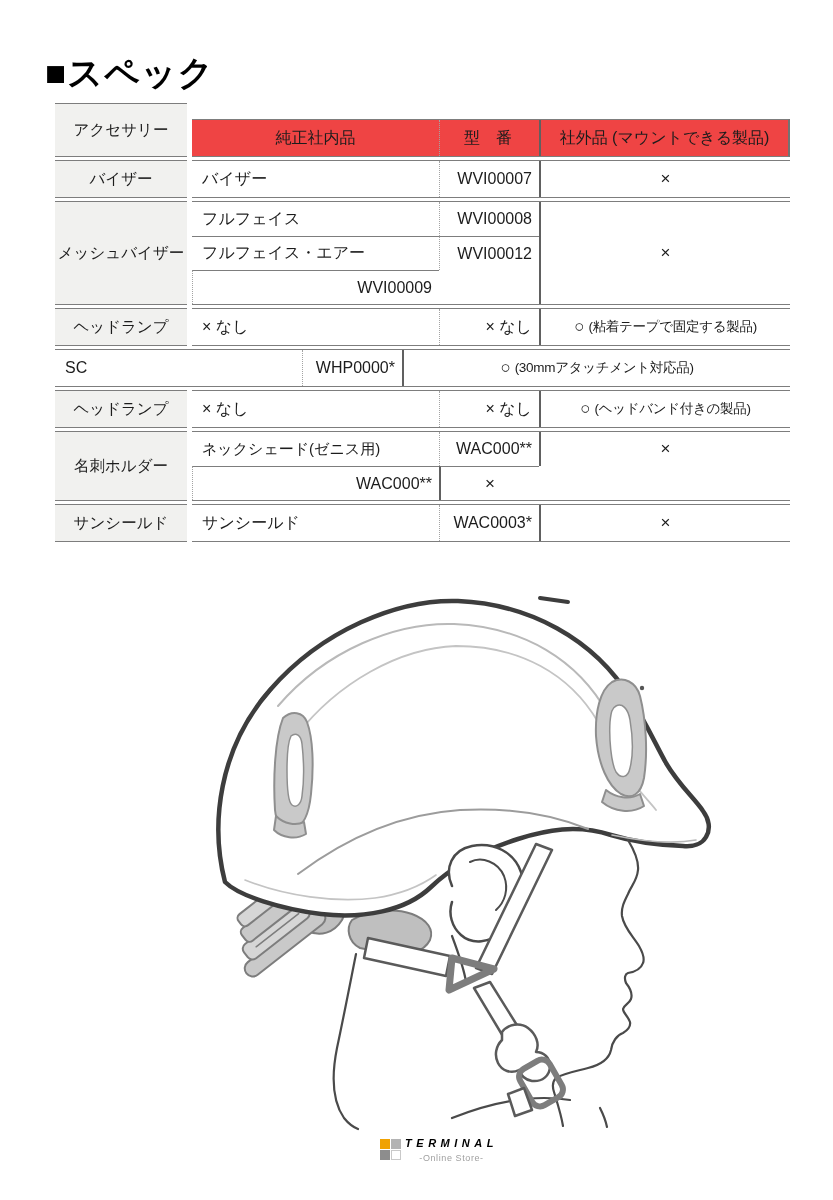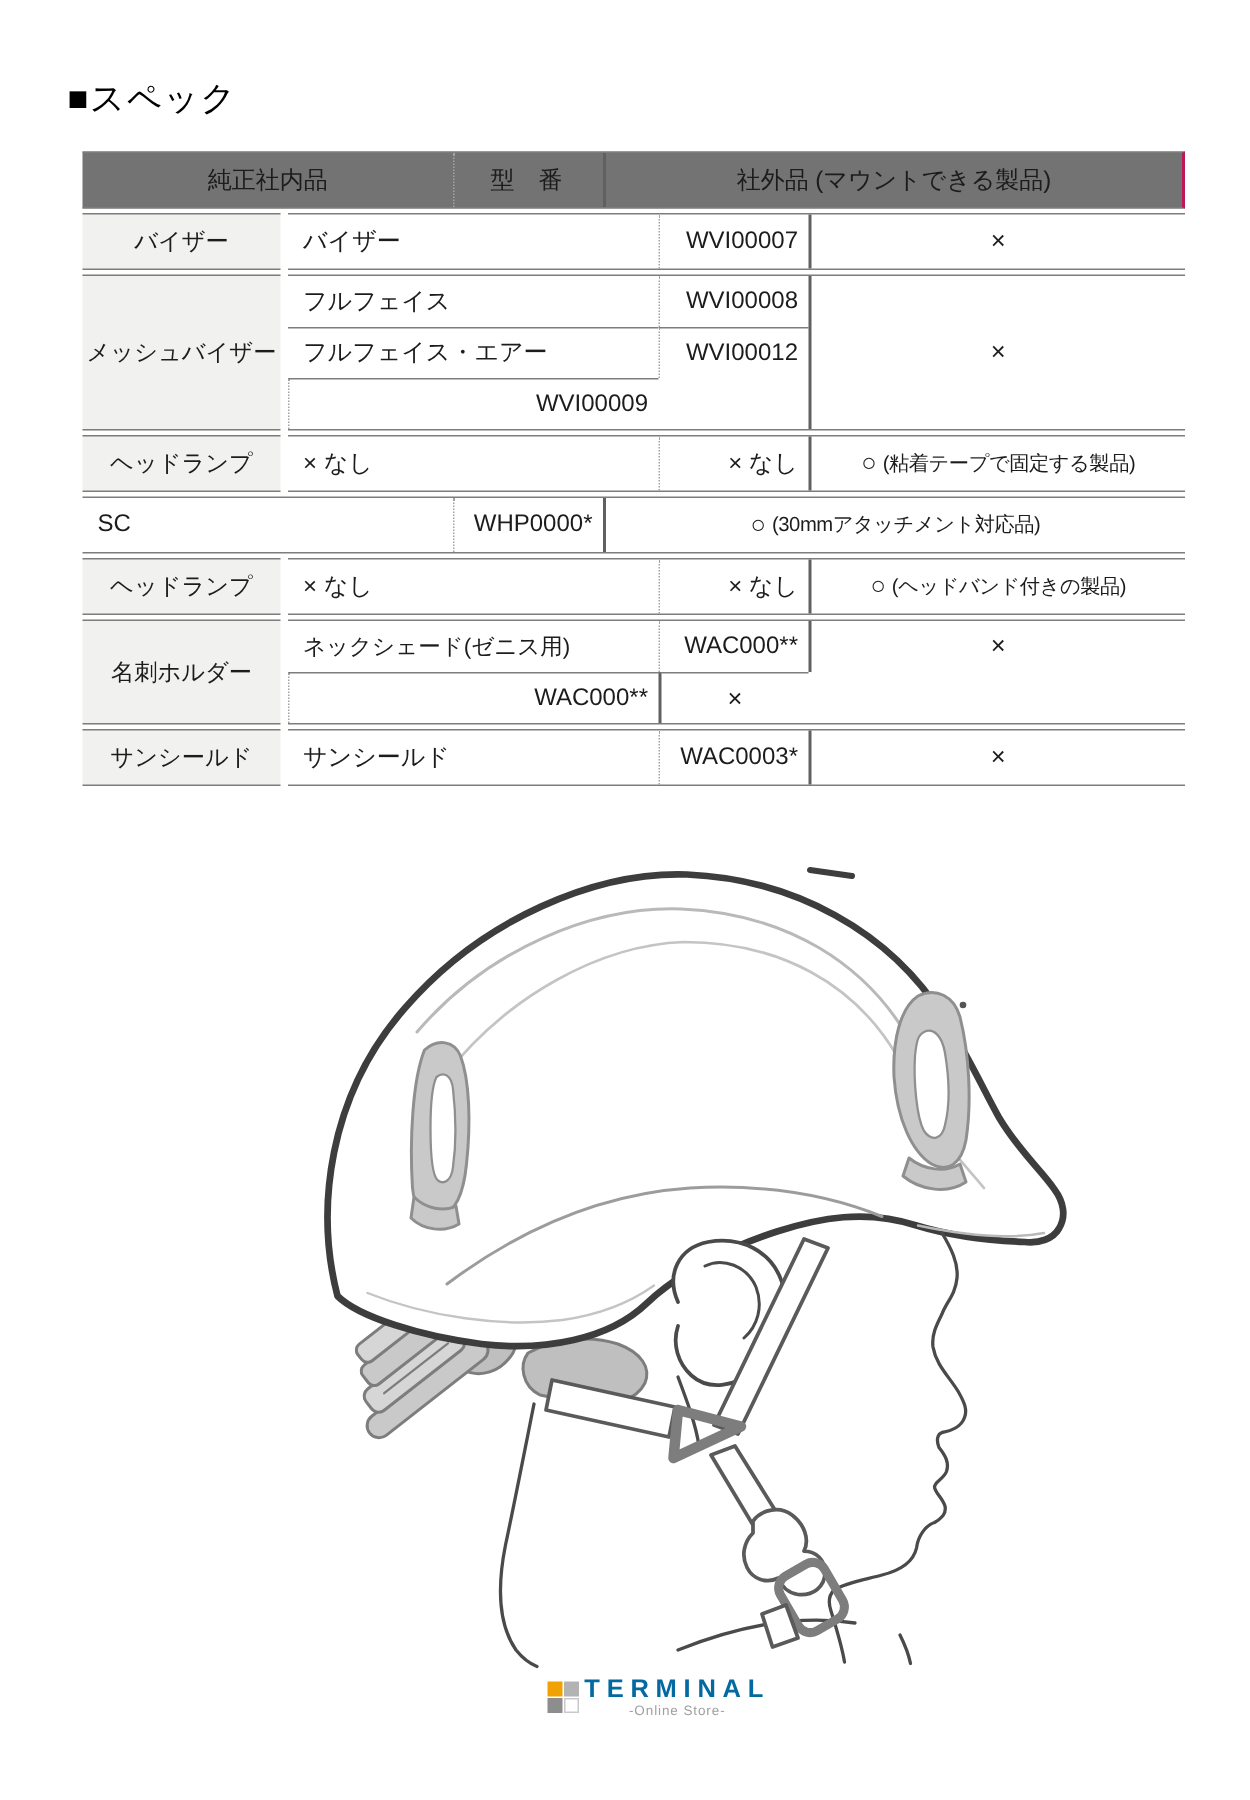--- a/index.html
+++ b/index.html
@@ -2,38 +2,38 @@
 <html><head>
 <meta charset="utf-8">
 <style>
   html,body{margin:0;padding:0;}
   body{
     width:833px;height:1200px;background:#ffffff;
     font-family:"Liberation Sans",sans-serif;color:#1c1c1c;
     overflow:hidden;position:relative;
   }
   .page{padding:50px 0 0 45px;}
-  .title{font-size:23px;font-weight:400;color:#000;margin:0 0 20px 0;letter-spacing:1px;}
+  .title{font-size:35px;font-weight:700;color:#000;margin:0 0 6px 0;letter-spacing:1px;}
 
   
   .spec-table{display:flex;flex-direction:column;gap:3px;margin-left:10px;width:735px;}
   .trow{display:flex;gap:5px;}
   .cell{box-sizing:border-box;}
   .c1{
     flex:0 0 132px;width:132px;background:#f1f1ef;
     border-top:1px solid #7d7d7d;border-bottom:1px solid #7d7d7d;
     display:flex;align-items:center;justify-content:center;
     font-size:15.5px;text-align:center;
   }
   .rbox{
     flex:1;display:grid;grid-template-columns:247px 100px 1fr;
     border-top:1px solid #7d7d7d;border-bottom:1px solid #7d7d7d;
     background:#fff;
   }
-  .header .rbox{background:#737373;border-right:2px solid #be185d;}
+  .header .rbox{background:#ef4444;border-right:2px solid #737373;margin-top:16px;}
   .hc{display:flex;align-items:center;justify-content:center;font-size:16px;min-height:36px;}
   .c-item{display:flex;align-items:center;padding:0 10px;font-size:16px;min-height:36px;}
   .c-model{
     display:flex;align-items:center;justify-content:flex-end;
     padding:0 7px 0 4px;font-size:16px;
     border-left:1px dotted #a3a3a3;
   }
   .c-mark{
     display:flex;align-items:center;justify-content:center;gap:4px;
     border-left:2px solid #606060;padding:0 0;text-align:right;
@@ -49,33 +49,34 @@
 
   
   .logo{display:flex;align-items:center;gap:4px;width:fit-content;margin:4px auto 0 auto;}
   .logo-squares{display:grid;grid-template-columns:10px 10px;grid-auto-rows:10px;gap:1px;}
   .sq{width:10px;height:10px;box-sizing:border-box;}
   .sq-orange{background:#f0a202;}
   .sq-light{background:#b3b3b3;}
   .sq-gray{background:#8d8d8d;}
   .sq-white{background:#fff;border:1px solid #c9c9c9;}
   .logo-text{display:flex;flex-direction:column;align-items:center;}
-  .brand{font-size:17px;font-weight:600;color:#0369a1;letter-spacing:4.5px;line-height:17px;}
+  .brand{font-size:11px;font-weight:600;color:#000000;letter-spacing:4.5px;line-height:17px;font-style:italic;}
   .tagline{font-size:9px;color:#a0a0a0;letter-spacing:0.6px;line-height:10px;margin-top:1px;}
 </style>
 </head>
 <body>
 
 <div class="page">
 
   <h1 class="title">■スペック</h1>
 
   <div class="spec-table">
 
     <div class="trow header">
+      <div class="cell c1">アクセサリー</div>
       <div class="rbox">
         <div class="cell hc">純正社内品</div>
         <div class="cell hc c-model" style="justify-content:center;">型　番</div>
         <div class="cell hc c-mark">社外品 (マウントできる製品)</div>
       </div>
     </div>
 
     <div class="trow">
       <div class="cell c1">バイザー</div>
       <div class="rbox">

